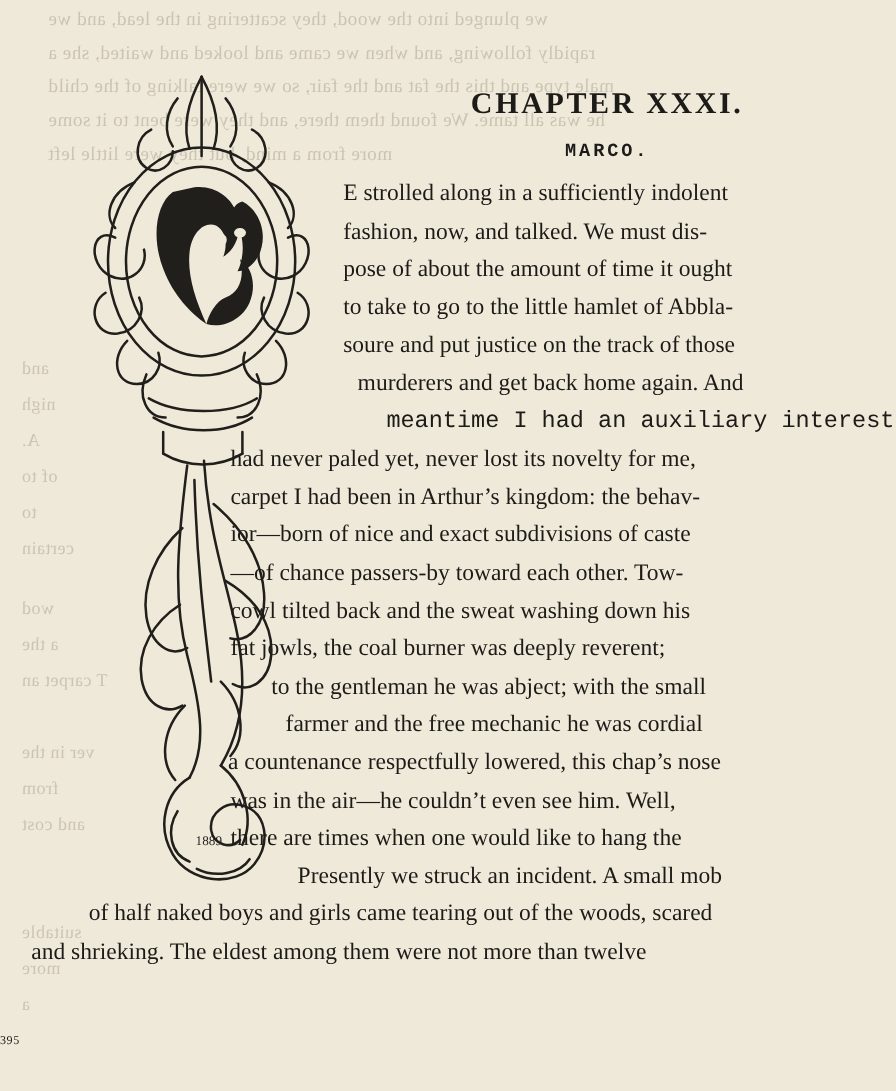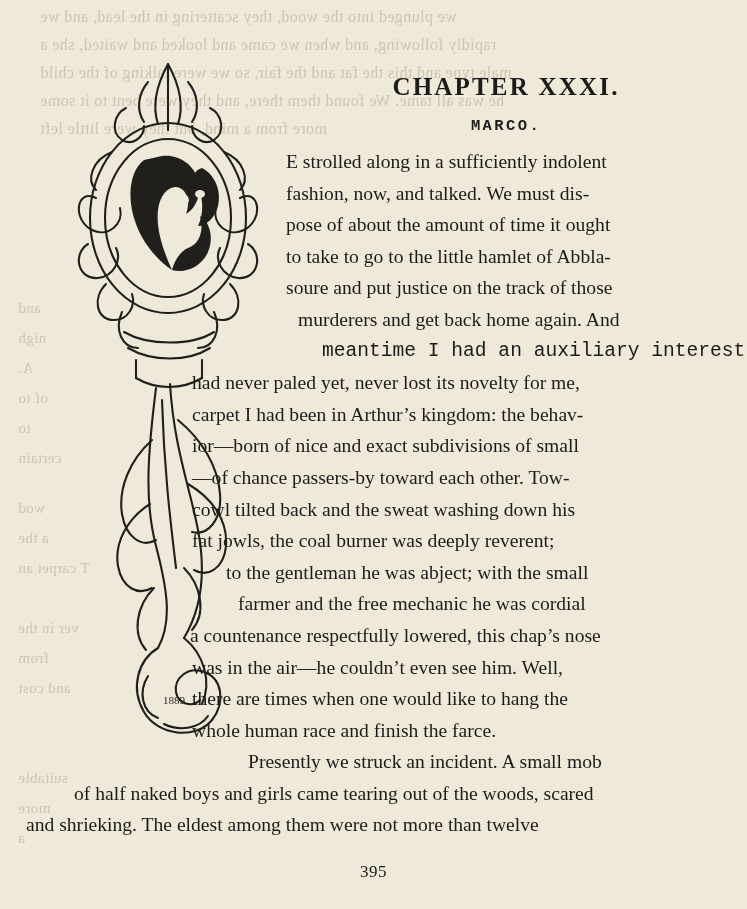--- a/index.html
+++ b/index.html
@@ -102,22 +102,22 @@
   .line {
     display: block;
     white-space: nowrap;
   }
 
   .folio {
     position: absolute;
     top: 862px;
     left: 0;
     width: 747px;
-    text-align: center;
-    font-size: 17px;
+    text-align: left;
+    font-size: 10px;
     letter-spacing: 0.5px;
   }
 </style>
 </head>
 <body>
 
 <div class="page">
 
   <div class="bleed b1">we plunged into the wood, they scattering in the lead, and we</div>
   <div class="bleed b2">rapidly following, and when we came and looked and waited, she a</div>
@@ -214,30 +214,29 @@
     <p>
       <span class="line" style="padding-left: 260px;">E strolled along in a sufficiently indolent</span>
       <span class="line" style="padding-left: 260px;">fashion, now, and talked.  We must dis-</span>
       <span class="line" style="padding-left: 260px;">pose of about the amount of time it ought</span>
       <span class="line" style="padding-left: 260px;">to take to go to the little hamlet of Abbla-</span>
       <span class="line" style="padding-left: 260px;">soure and put justice on the track of those</span>
       <span class="line" style="padding-left: 272px;">murderers and get back home again.   And</span>
       <span class="line" style="padding-left: 296px; font-family: Liberation Mono, monospace;">meantime I had an auxiliary interest which</span>
       <span class="line" style="padding-left: 166px;">had never paled yet, never lost its novelty for me,</span>
       <span class="line" style="padding-left: 166px;">carpet I had been in Arthur’s kingdom: the behav-</span>
-      <span class="line" style="padding-left: 166px;">ior—born of nice and exact subdivisions of small</span>
+      <span class="line" style="padding-left: 166px;">ior—born of nice and exact subdivisions of caste</span>
       <span class="line" style="padding-left: 166px;">—of chance passers-by toward each other.   Tow-</span>
       <span class="line" style="padding-left: 166px;">cowl tilted back and the sweat washing down his</span>
       <span class="line" style="padding-left: 166px;">fat jowls, the coal burner was deeply reverent;</span>
       <span class="line" style="padding-left: 200px;">to the gentleman he was abject; with the small</span>
       <span class="line" style="padding-left: 212px;">farmer and the free mechanic he was cordial</span>
       <span class="line" style="padding-left: 164px;">a countenance respectfully lowered, this chap’s nose</span>
       <span class="line" style="padding-left: 166px;">was in the air—he couldn’t even see him.   Well,</span>
       <span class="line" style="padding-left: 166px;">there are times when one would like to hang the</span>
-      <span class="line" style="padding-left: 166px;">whole human race and finish the farce.</span>
     </p>
     <p>
       <span class="line" style="padding-left: 222px;">Presently we struck an incident.  A small mob</span>
       <span class="line" style="padding-left: 0px; margin-left: 48px;">of half naked boys and girls came tearing out of the woods, scared</span>
       <span class="line" style="padding-left: 0px;">and shrieking.   The eldest among them were not more than twelve</span>
     </p>
   </div>
 
   <div class="folio">395</div>
 </div>

